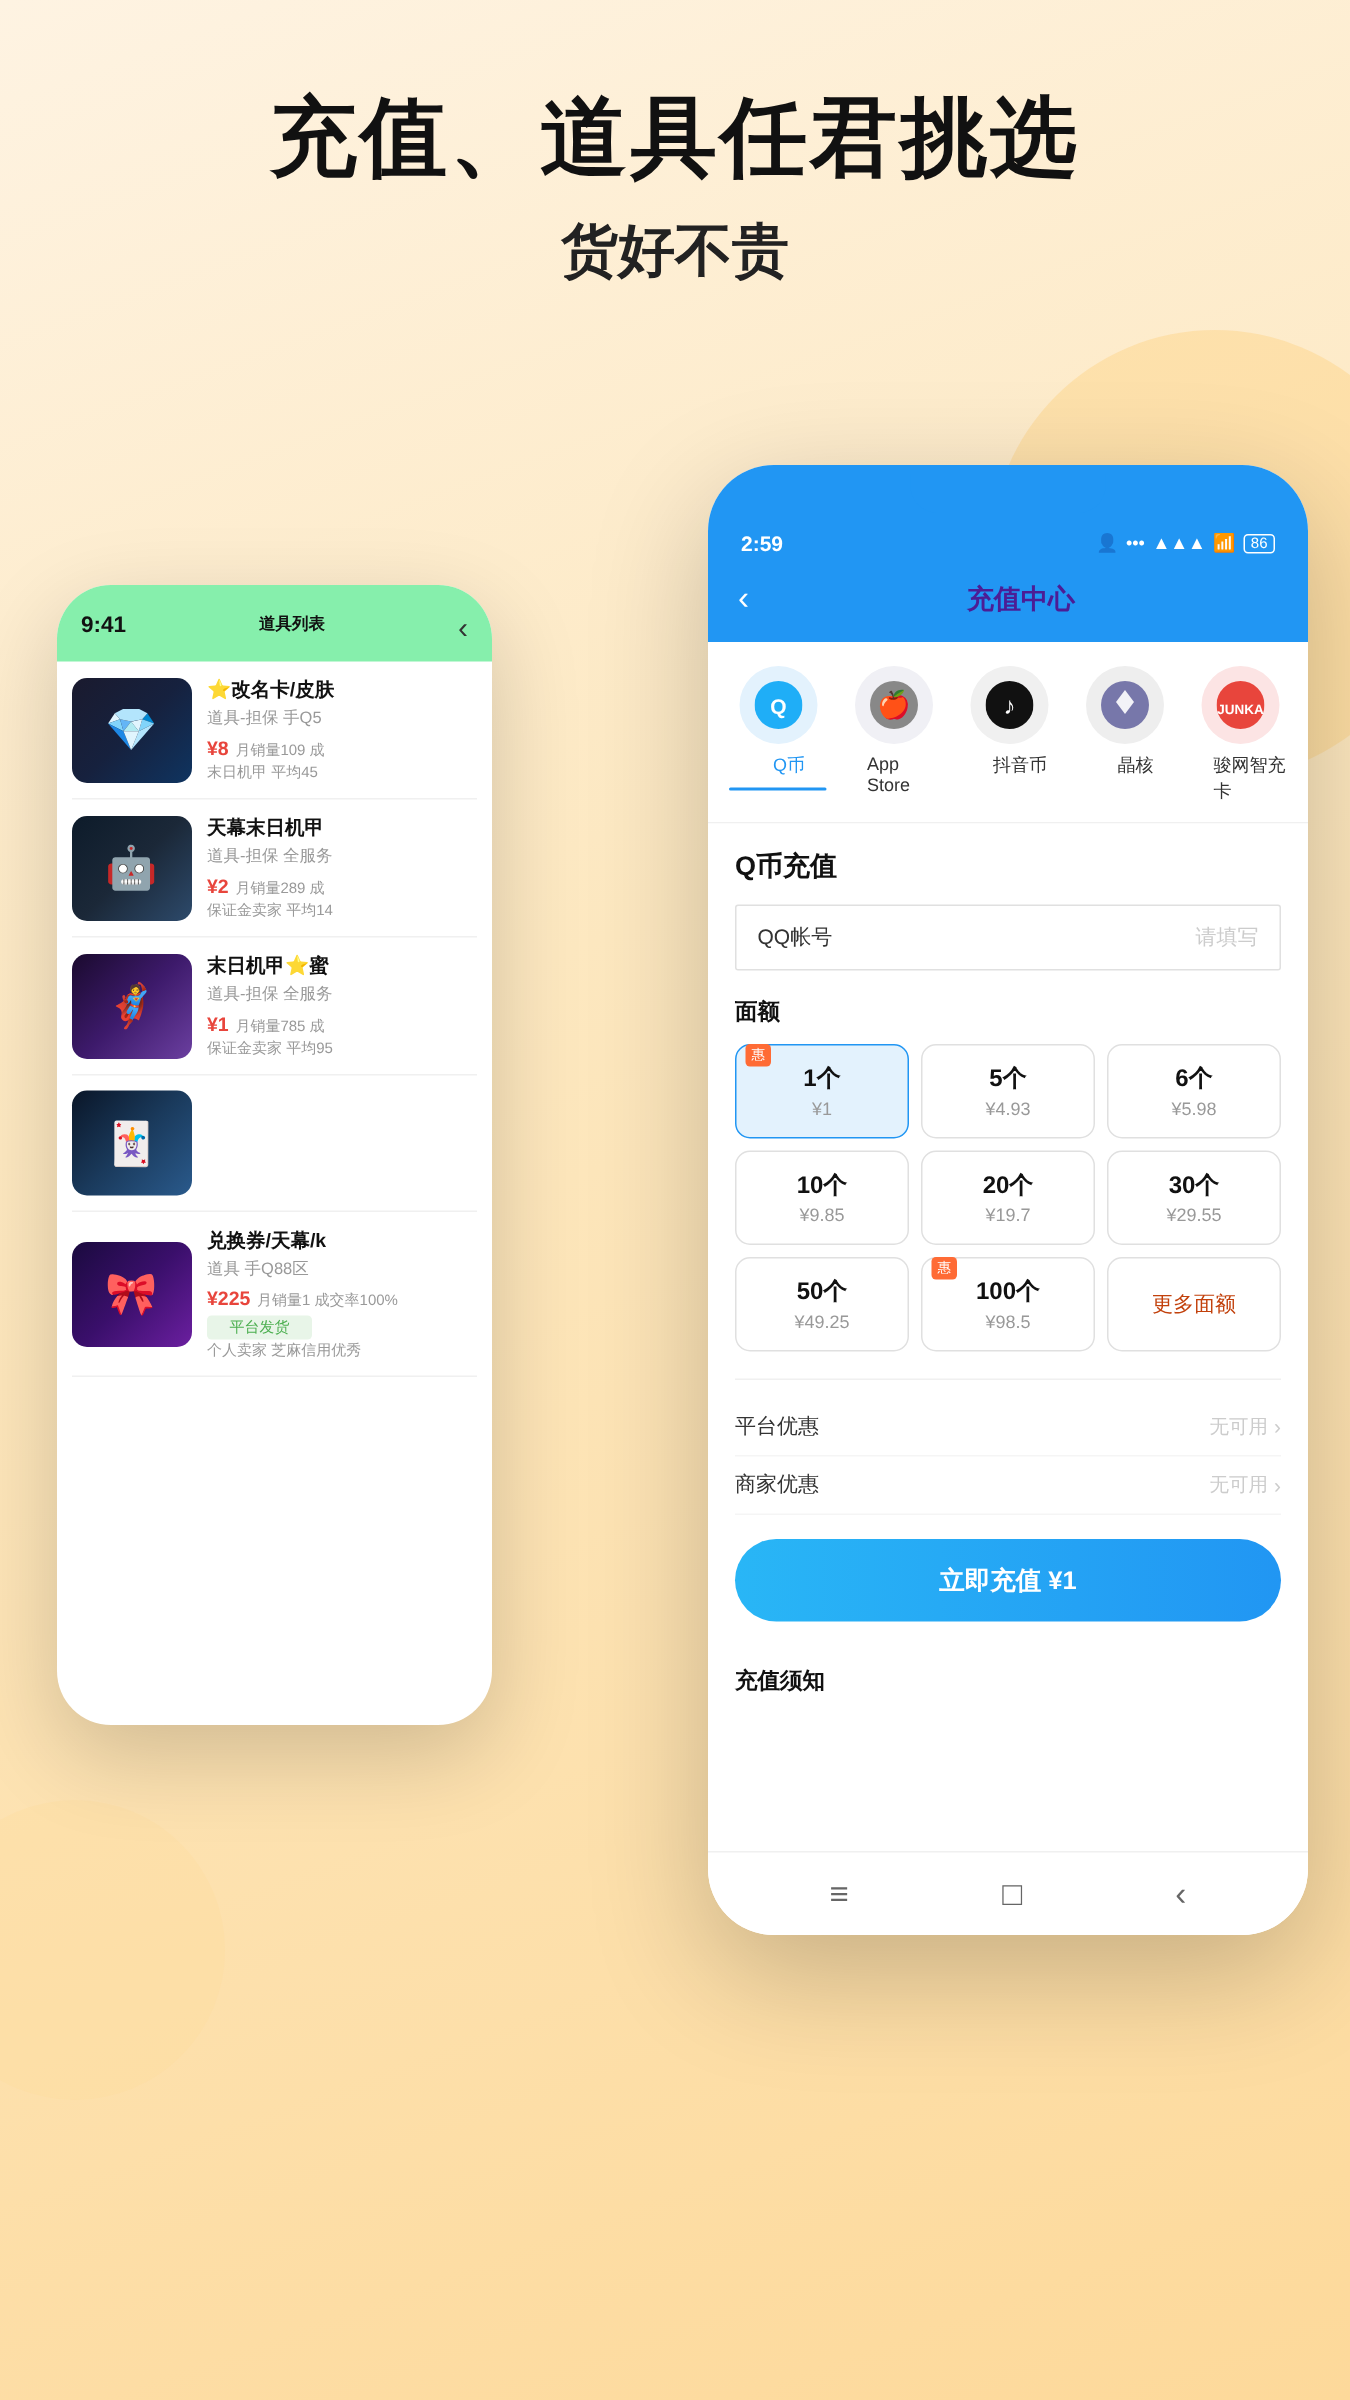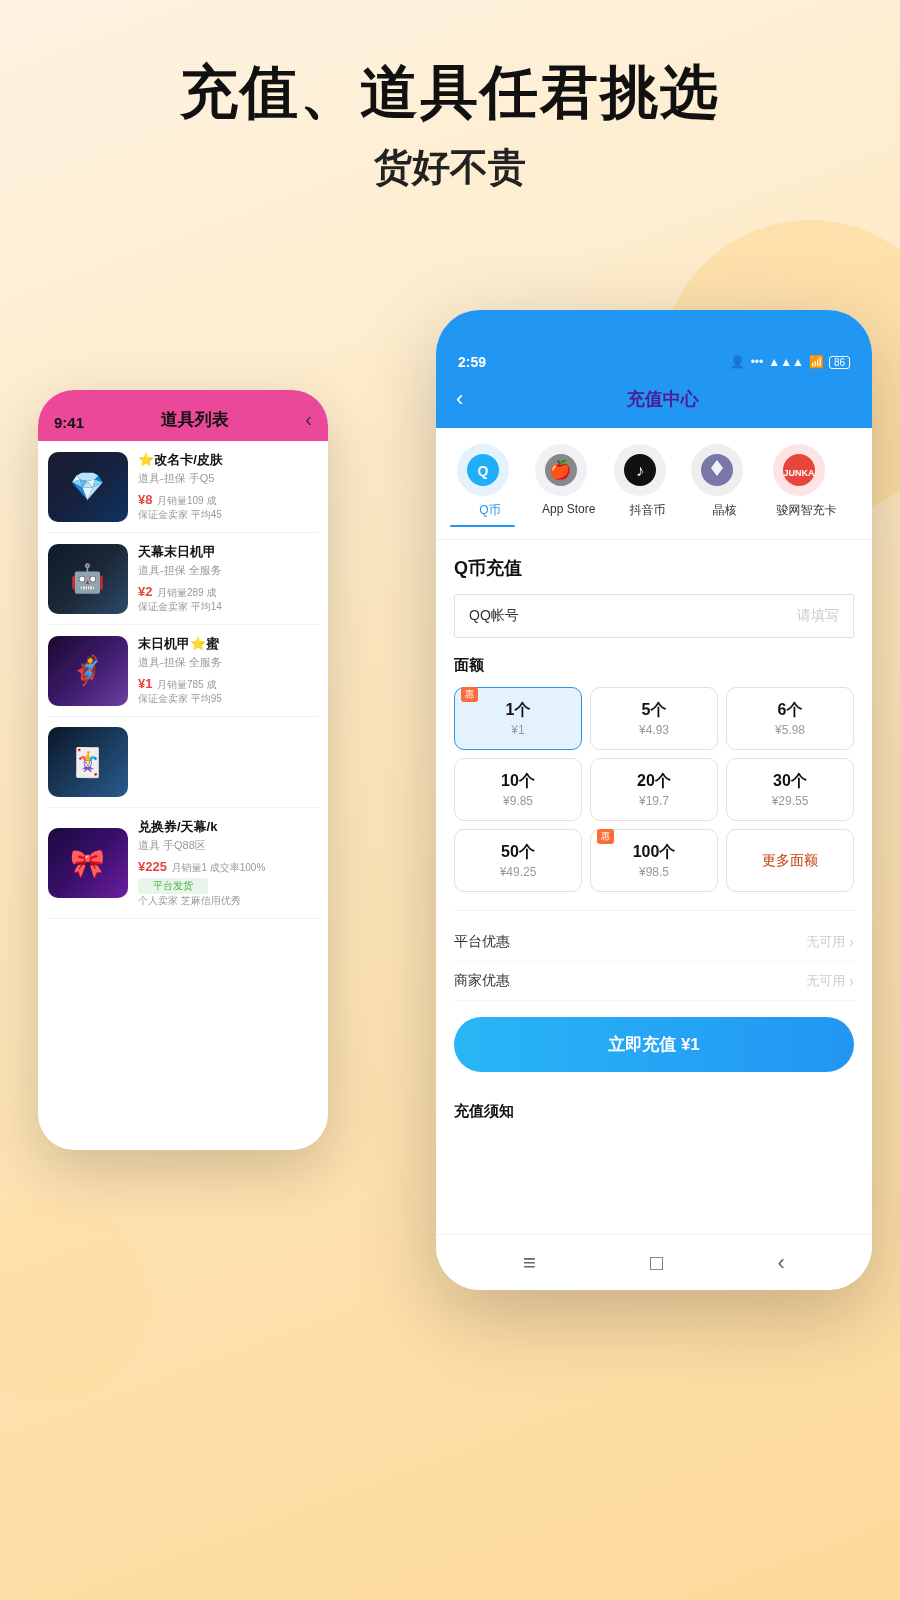--- a/index.html
+++ b/index.html
@@ -66,30 +66,30 @@
       box-shadow: 0 20px 60px rgba(0,0,0,0.18);
       position: absolute;
       left: 38px;
       top: 80px;
       overflow: hidden;
       z-index: 1;
     }
     .phone-left-header {
       padding: 18px 16px 10px;
       display: flex;
-      align-items: flex-end;
-      background: #ec4899;
+      align-items: flex-start;
+      background: #86efac;
     }
     .phone-left-time {
       font-size: 15px;
       font-weight: 600;
       color: #111;
     }
     .phone-left-title {
-      font-size: 17px;
+      font-size: 11px;
       font-weight: 600;
       color: #111;
       text-align: center;
       flex: 1;
     }
     .back-arrow {
       font-size: 20px;
       color: #333;
     }
     .product-list {
@@ -149,21 +149,21 @@
       background: #e8f5e8;
       color: #4caf50;
       font-size: 10px;
       padding: 1px 15px;
       border-radius: 3px;
       margin-top: 2px;
     }
 
     
     .phone-right {
-      width: 436px;
+      width: 400px;
       height: 980px;
       background: white;
       border-radius: 44px;
       box-shadow: 0 25px 80px rgba(0,0,0,0.22);
       position: absolute;
       right: 28px;
       top: 0;
       overflow: hidden;
       z-index: 2;
     }
@@ -426,21 +426,21 @@
       <span class="back-arrow">‹</span>
     </div>
     <div class="product-list">
 
       <div class="product-item">
         <div class="product-img gold">💎</div>
         <div class="product-info">
           <div class="product-name">⭐改名卡/皮肤</div>
           <div class="product-desc">道具-担保 手Q5</div>
           <div><span class="product-price">¥8</span> <span class="product-sales">月销量109 成</span></div>
-          <div class="product-guarantee">保证金卖家 平均45</div>
+          <div class="product-guarantee">末日机甲 平均45</div>
         </div>
       </div>
 
       <div class="product-item">
         <div class="product-img mech">🤖</div>
         <div class="product-info">
           <div class="product-name">天幕末日机甲</div>
           <div class="product-desc">道具-担保 全服务</div>
           <div><span class="product-price">¥2</span> <span class="product-sales">月销量289 成</span></div>
           <div class="product-guarantee">保证金卖家 平均14</div>

